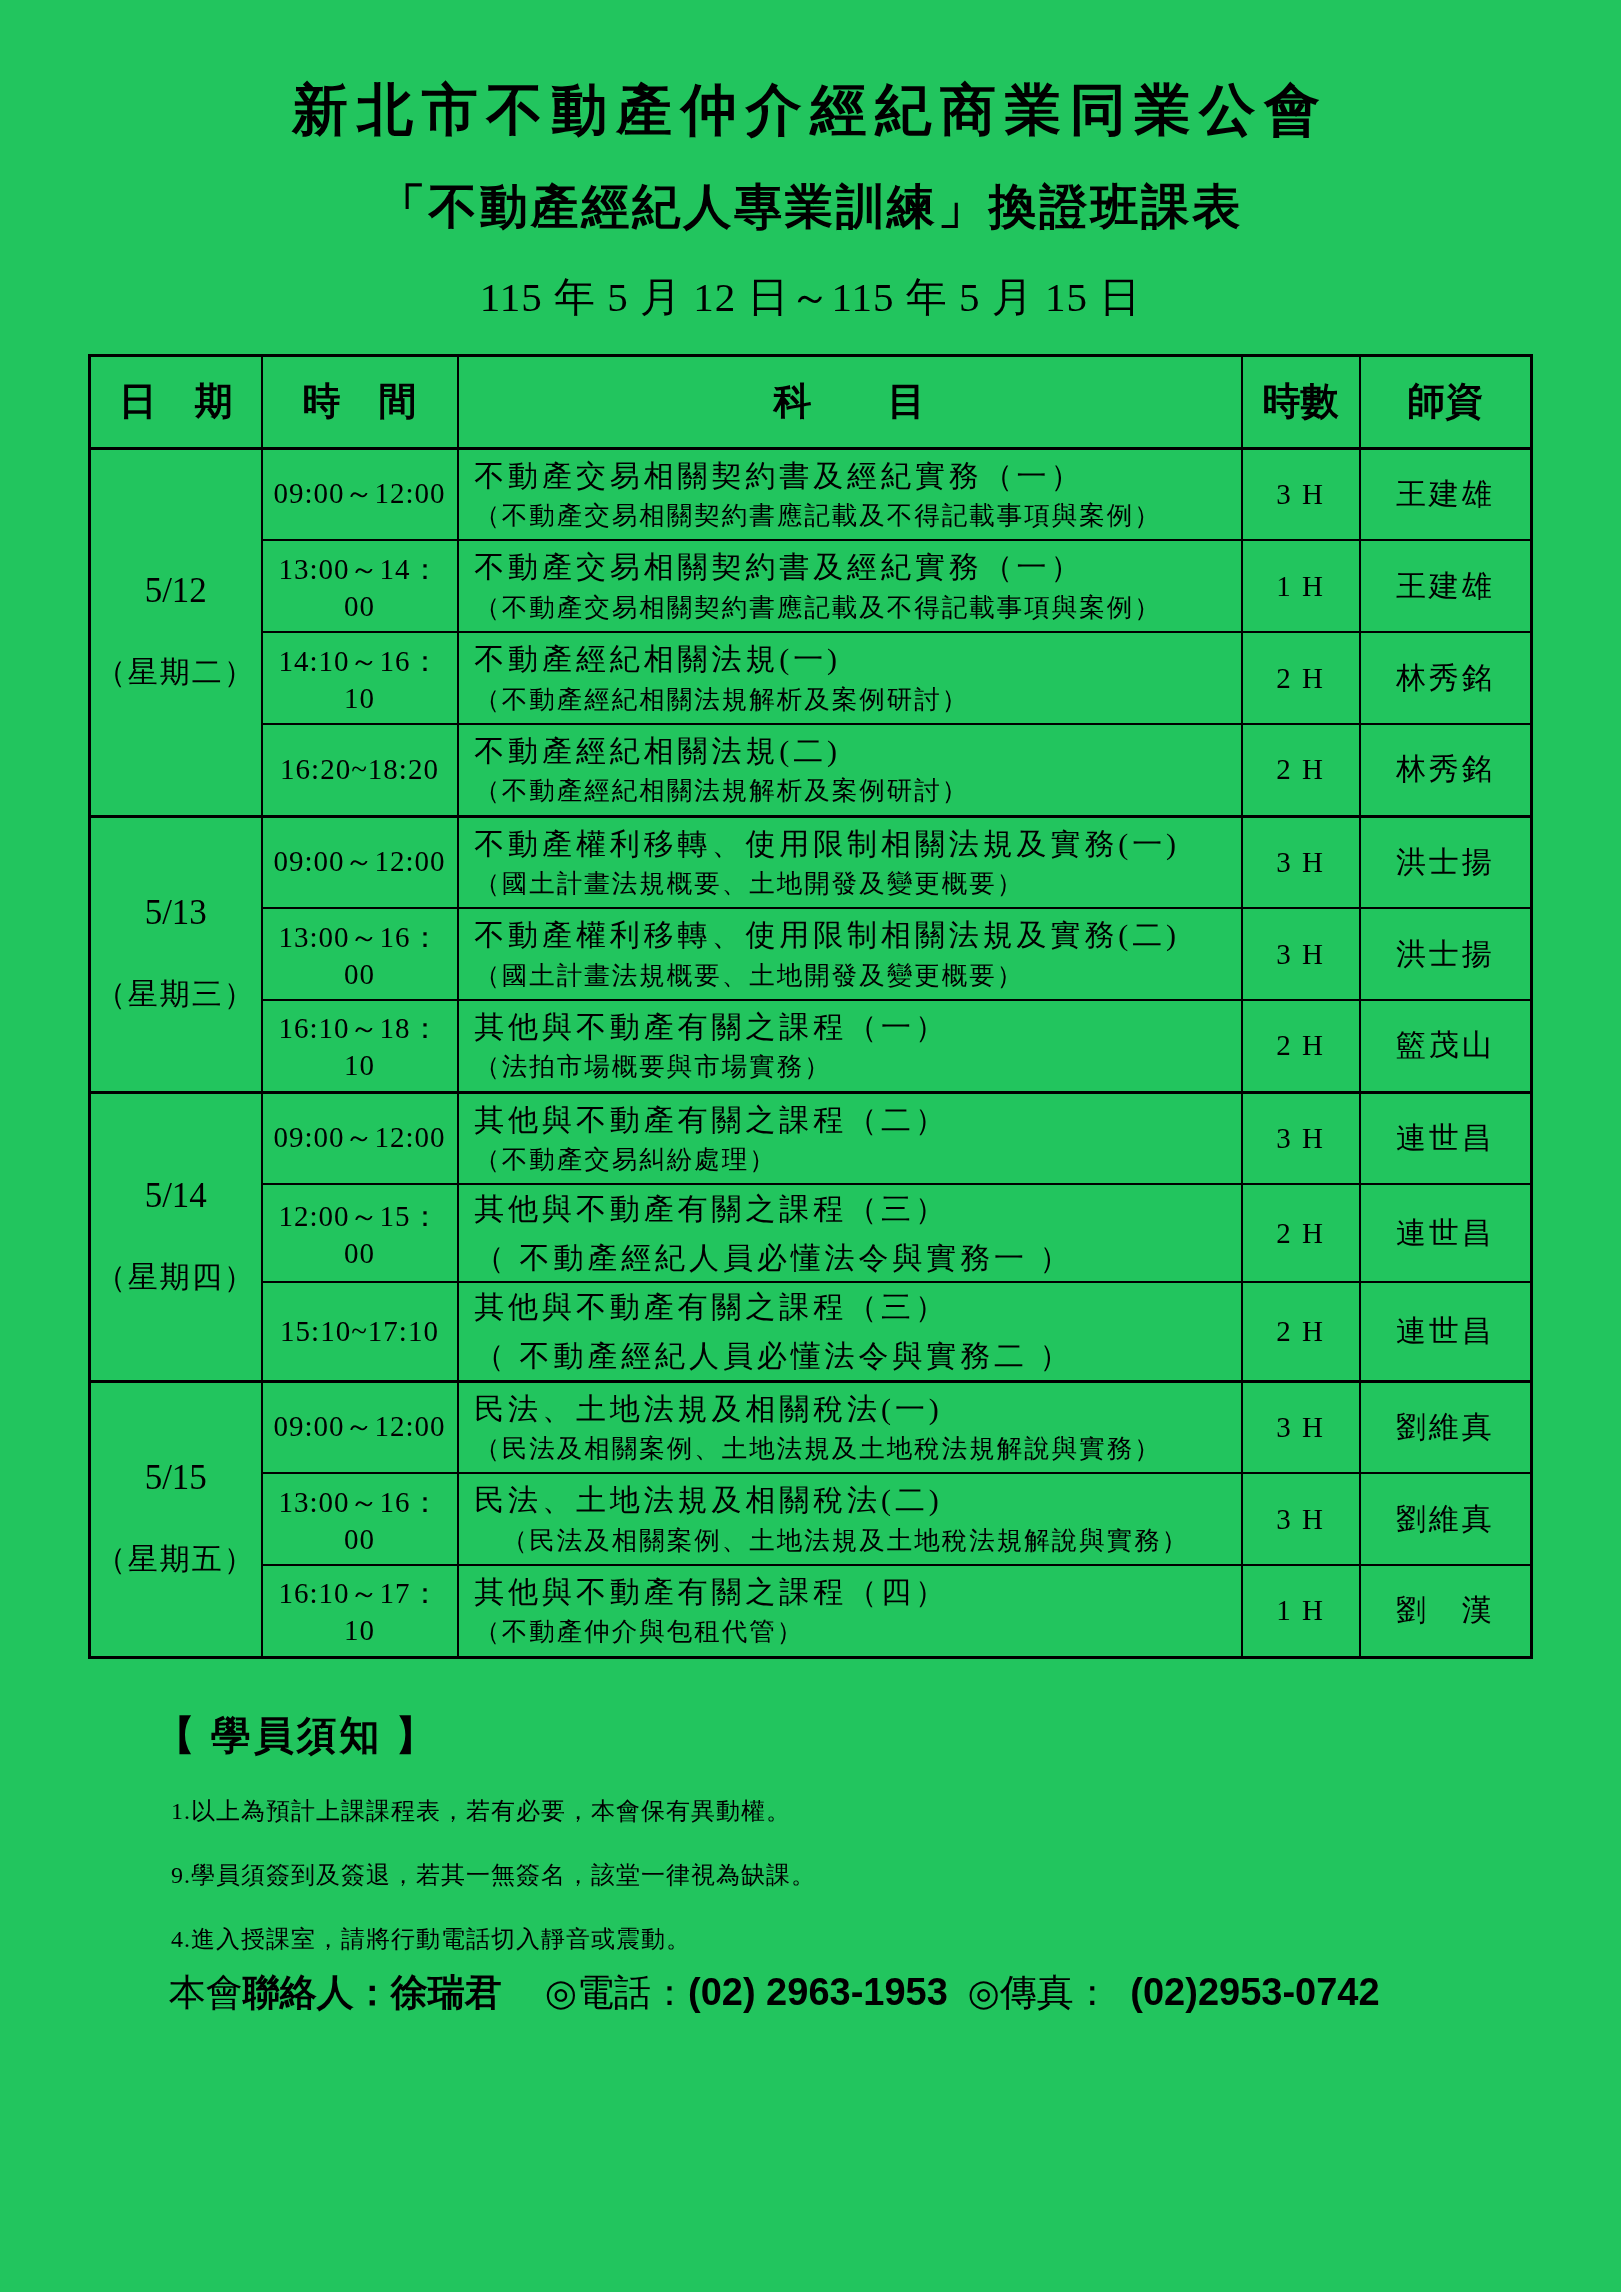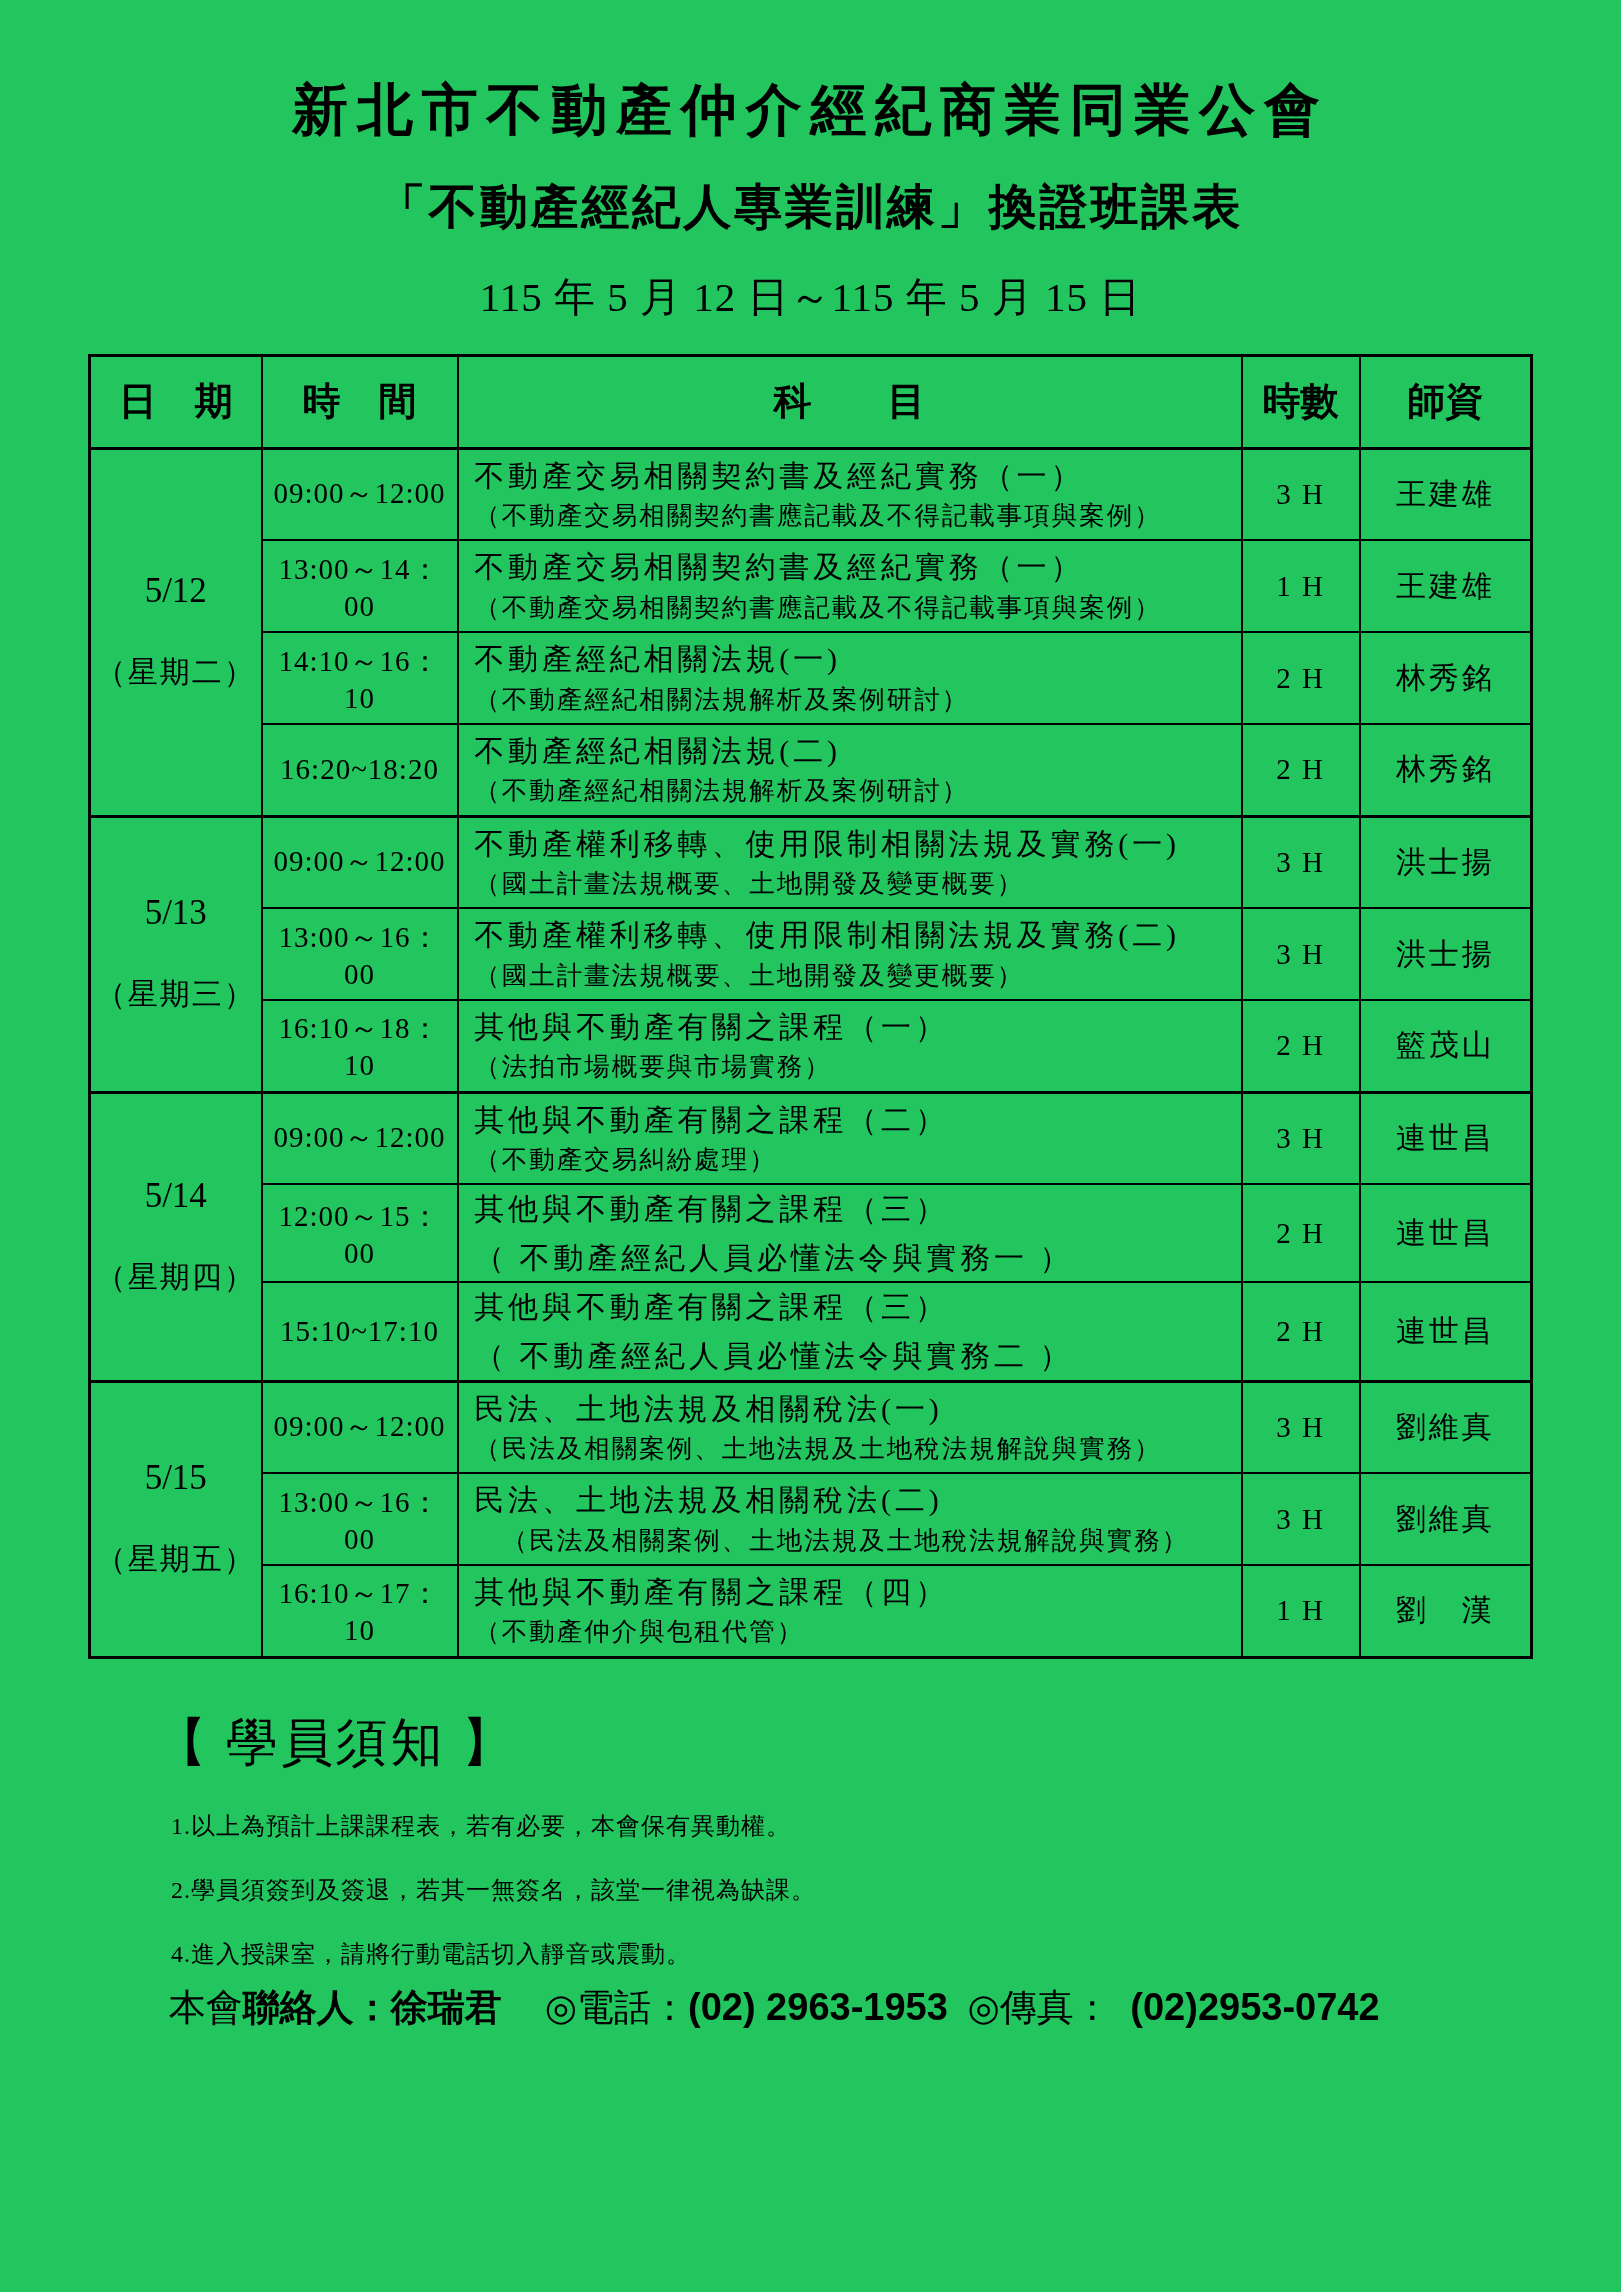--- a/index.html
+++ b/index.html
@@ -41,21 +41,21 @@
   .date-week { font-size:30px; margin-top:41px; letter-spacing:2px; }
   .time-cell { text-align:center; vertical-align:middle; font-size:29px; letter-spacing:1px; }
   .subject-cell { vertical-align:middle; padding:5.9px 7.8px 5.9px 15.7px; }
   .subj-title { font-size:30px; letter-spacing:3.9px; line-height:1.18; }
   .subj-sub   { font-size:25.5px; letter-spacing:2px; line-height:1.18; margin-top:7.8px; }
   .subj-sub.large { font-size:30px; letter-spacing:3.9px; margin-top:13.7px; }
   .hours-cell   { text-align:center; vertical-align:middle; font-size:29px; letter-spacing:2px; }
   .teacher-cell { text-align:center; vertical-align:middle; font-size:30px; letter-spacing:2.9px; }
 
   .notes { margin:49px 69px 0 155px; }
-  .notes-title { font-size:52px; font-weight:400; letter-spacing:2.9px; }
+  .notes-title { font-size:40px; font-weight:700; letter-spacing:2.9px; }
   .note { font-size:24px; margin:32px 0 0 16px; letter-spacing:1px; }
   .note .ul { border-bottom:3.9px solid #000; padding-bottom:2.9px; }
   .notice-line { margin-top:29px; margin-left:-19.6px; font-size:41px; white-space:nowrap; }
   .notice-prefix { vertical-align:middle; }
   .notice-box {
     display:inline-block; vertical-align:middle;
     border:3.9px solid #000; padding:4.9px 11.8px 6.9px 9.8px;
     letter-spacing:2px;
   }
   .notice-bold { font-weight:700; }
@@ -234,21 +234,21 @@
       </tr>
     </tbody>
   </table>
 
   <div class="notes">
     <div class="notes-title">【 學員須知 】</div>
     <div class="note">
       <span>1.以上為預計上課課程表，若有必要，本會保有異動權。</span><span class="ul"></span>
     </div>
     <div class="note">
-      <span>2.學員須簽到及簽退，若其一無簽名，該堂一律視為缺課。</span><span class="ul"></span>
+      <span>9.學員須簽到及簽退，若其一無簽名，該堂一律視為缺課。</span><span class="ul"></span>
     </div>
     <div class="note">
       <span>4.進入授課室，請將行動電話切入靜音或震動。</span><span class="ul"></span>
     </div>
 
 
     <div class="contact">
       <span>本會</span><span class="b">聯絡人：徐瑞君</span><span class="gap"></span><span>◎電話：</span><span class="num">(02) 2963-1953</span><span class="gap2"></span><span>◎傳真：</span><span class="gap2"></span><span class="num">(02)2953-0742</span>
     </div>
   </div>

